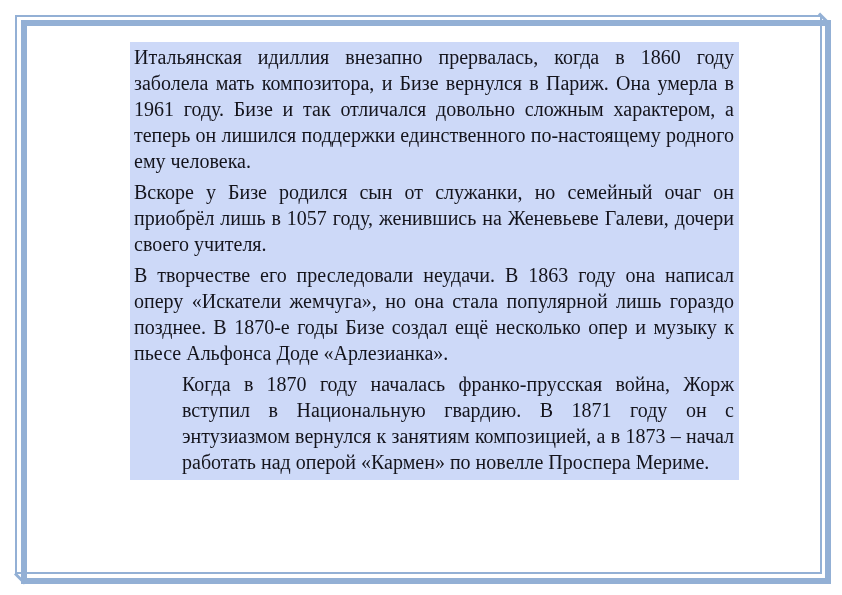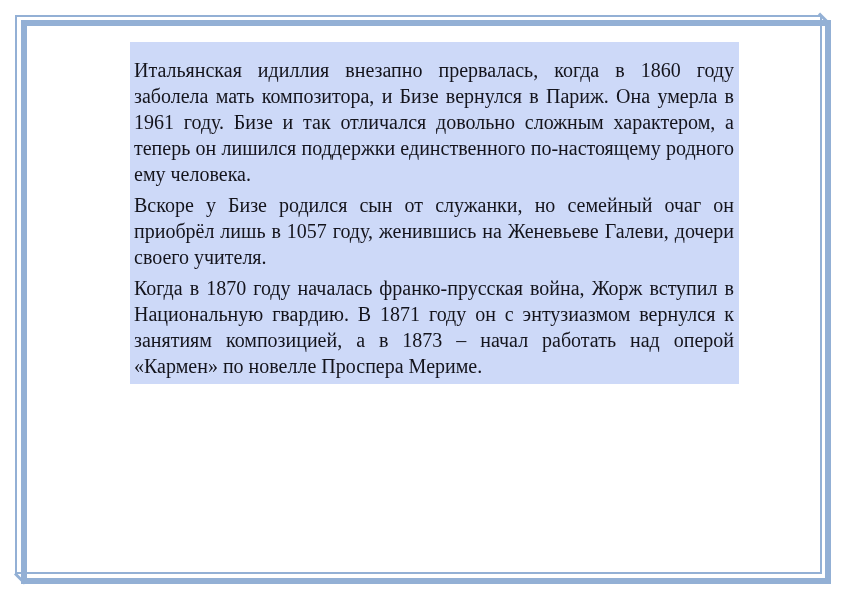--- a/index.html
+++ b/index.html
@@ -42,41 +42,43 @@
   }
   .miter-tr { left: 817px; top: 17px;  transform: rotate(45deg); }
   .miter-bl { left: 13px;  top: 577px; transform: rotate(45deg); }
 
   .text-block {
     position: absolute;
     left: 130px;
     top: 42px;
     width: 609px;
     box-sizing: border-box;
-    padding: 15px 5px 5px 4px;
+    padding: 2px 5px 5px 4px;
     background: var(--block-bg, #cdd9f8);
     color: var(--text-color, #14141c);
     font-size: 20px;
     line-height: 26px;
     text-align: justify;
   }
   .para {
     margin: 0 0 5px 0;
   }
   .para:last-child {
     margin-bottom: 0;
+    margin-left: 48px;
   }
 </style>
 </head>
 <body>
 
 <div class="slide">
   <div class="frame-thin"></div>
   <div class="frame-thick"></div>
   <div class="miter miter-tr"></div>
   <div class="miter miter-bl"></div>
 
   <div class="text-block">
     <p class="para">Итальянская идиллия внезапно прервалась, когда в 1860 году заболела мать композитора, и Бизе вернулся в Париж. Она умерла в 1961 году. Бизе и так отличался довольно сложным характером, а теперь он лишился поддержки единственного по-настоящему родного ему человека.</p>
     <p class="para">Вскоре у Бизе родился сын от служанки, но семейный очаг он приобрёл лишь в 1057 году, женившись на Женевьеве Галеви, дочери своего учителя.</p>
+    <p class="para">В творчестве его преследовали неудачи. В 1863 году она написал оперу «Искатели жемчуга», но она стала популярной лишь гораздо позднее. В 1870-е годы Бизе создал ещё несколько опер и музыку к пьесе Альфонса Доде «Арлезианка».</p>
     <p class="para">Когда в 1870 году началась франко-прусская война, Жорж вступил в Национальную гвардию. В 1871 году он с энтузиазмом вернулся к занятиям композицией, а в 1873 – начал работать над оперой «Кармен» по новелле Проспера Мериме.</p>
   </div>
 </div>
 
 </body></html>

